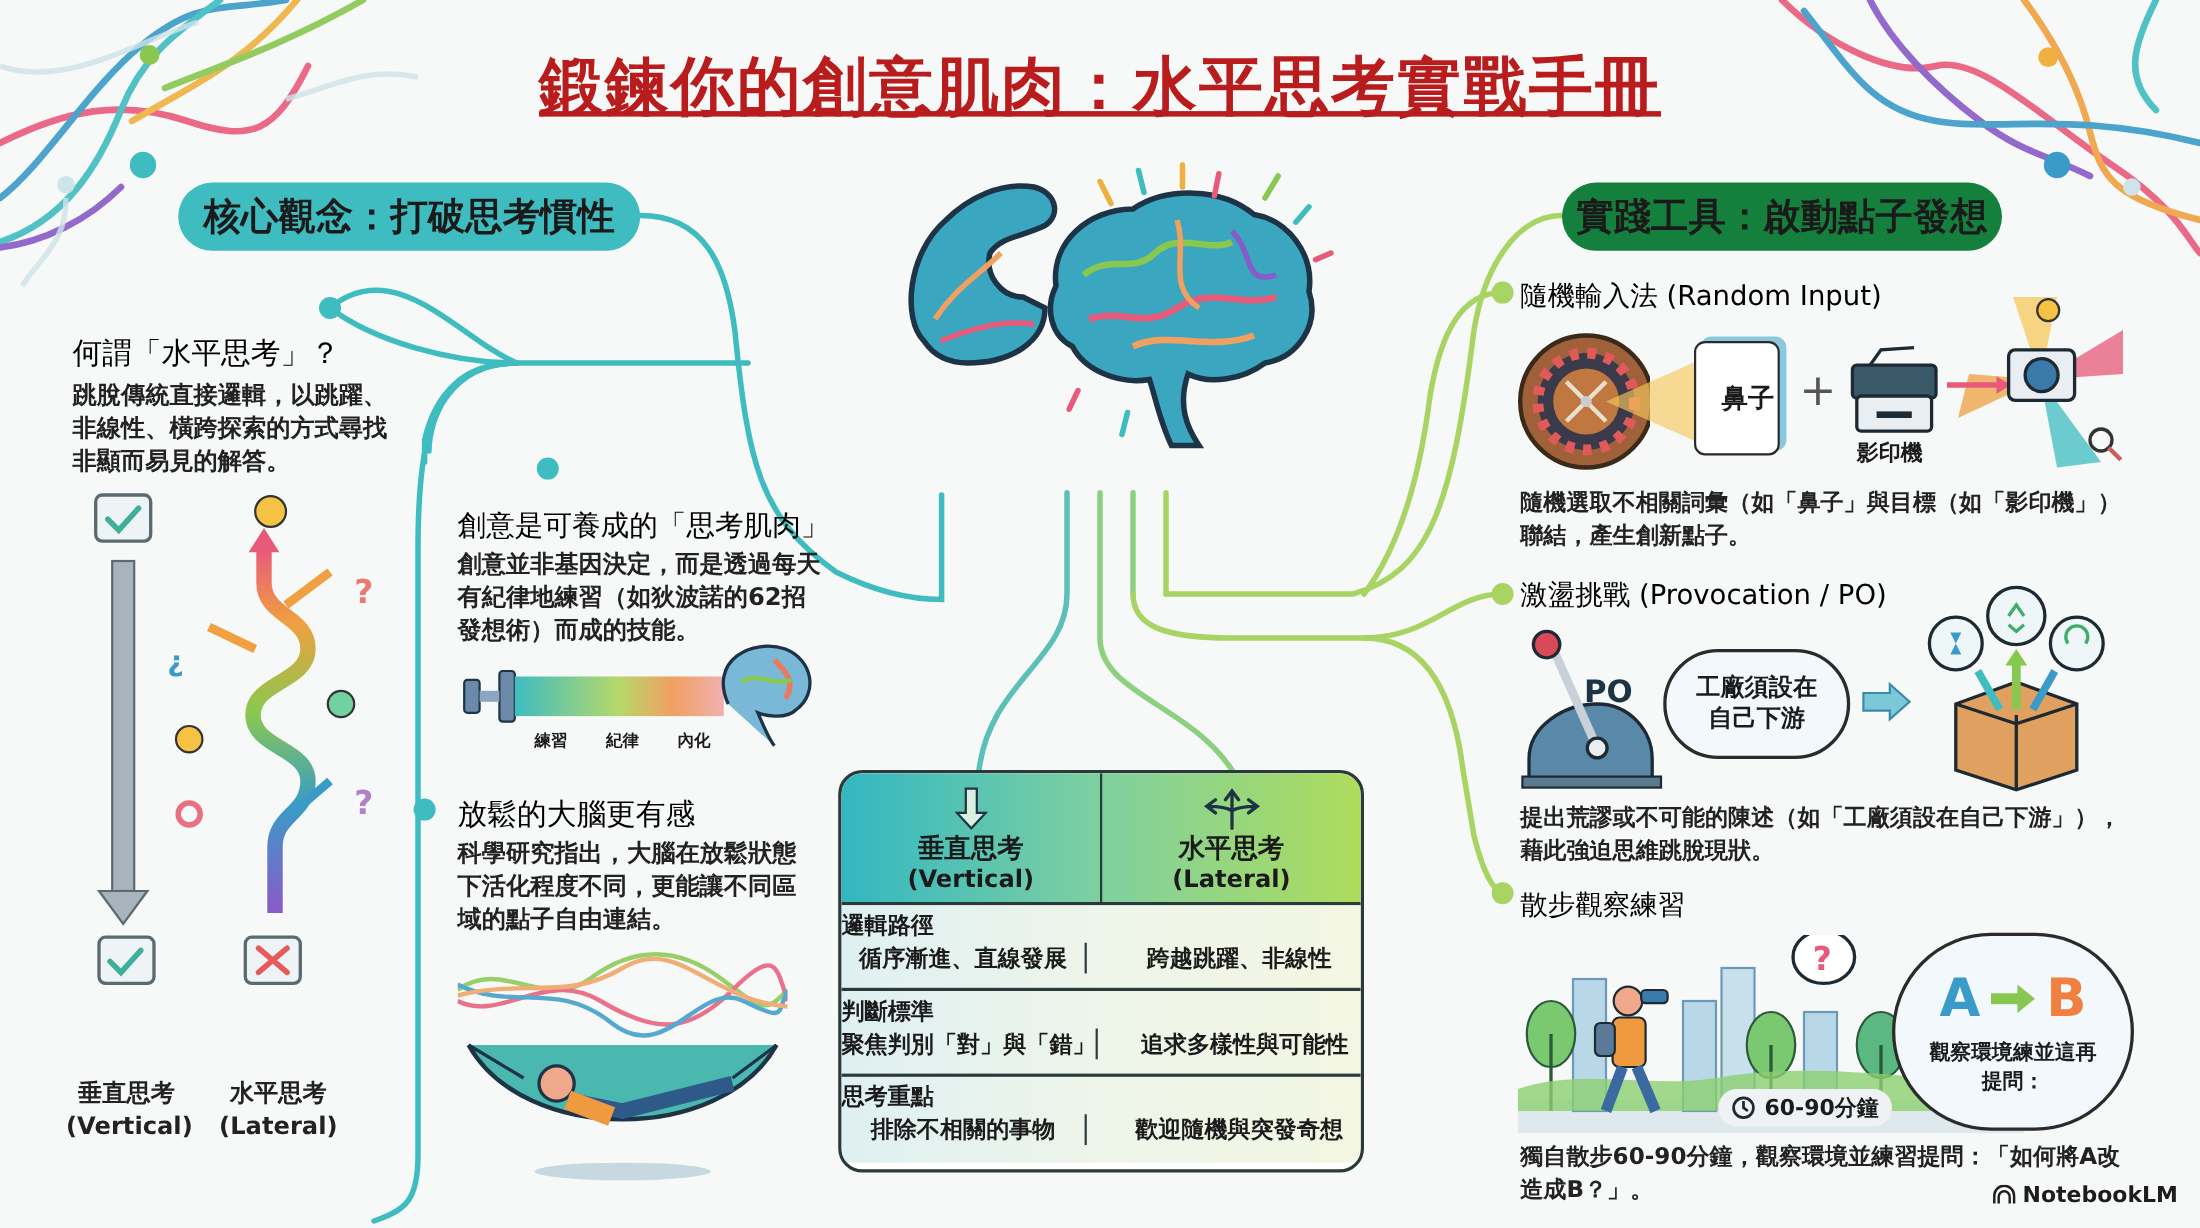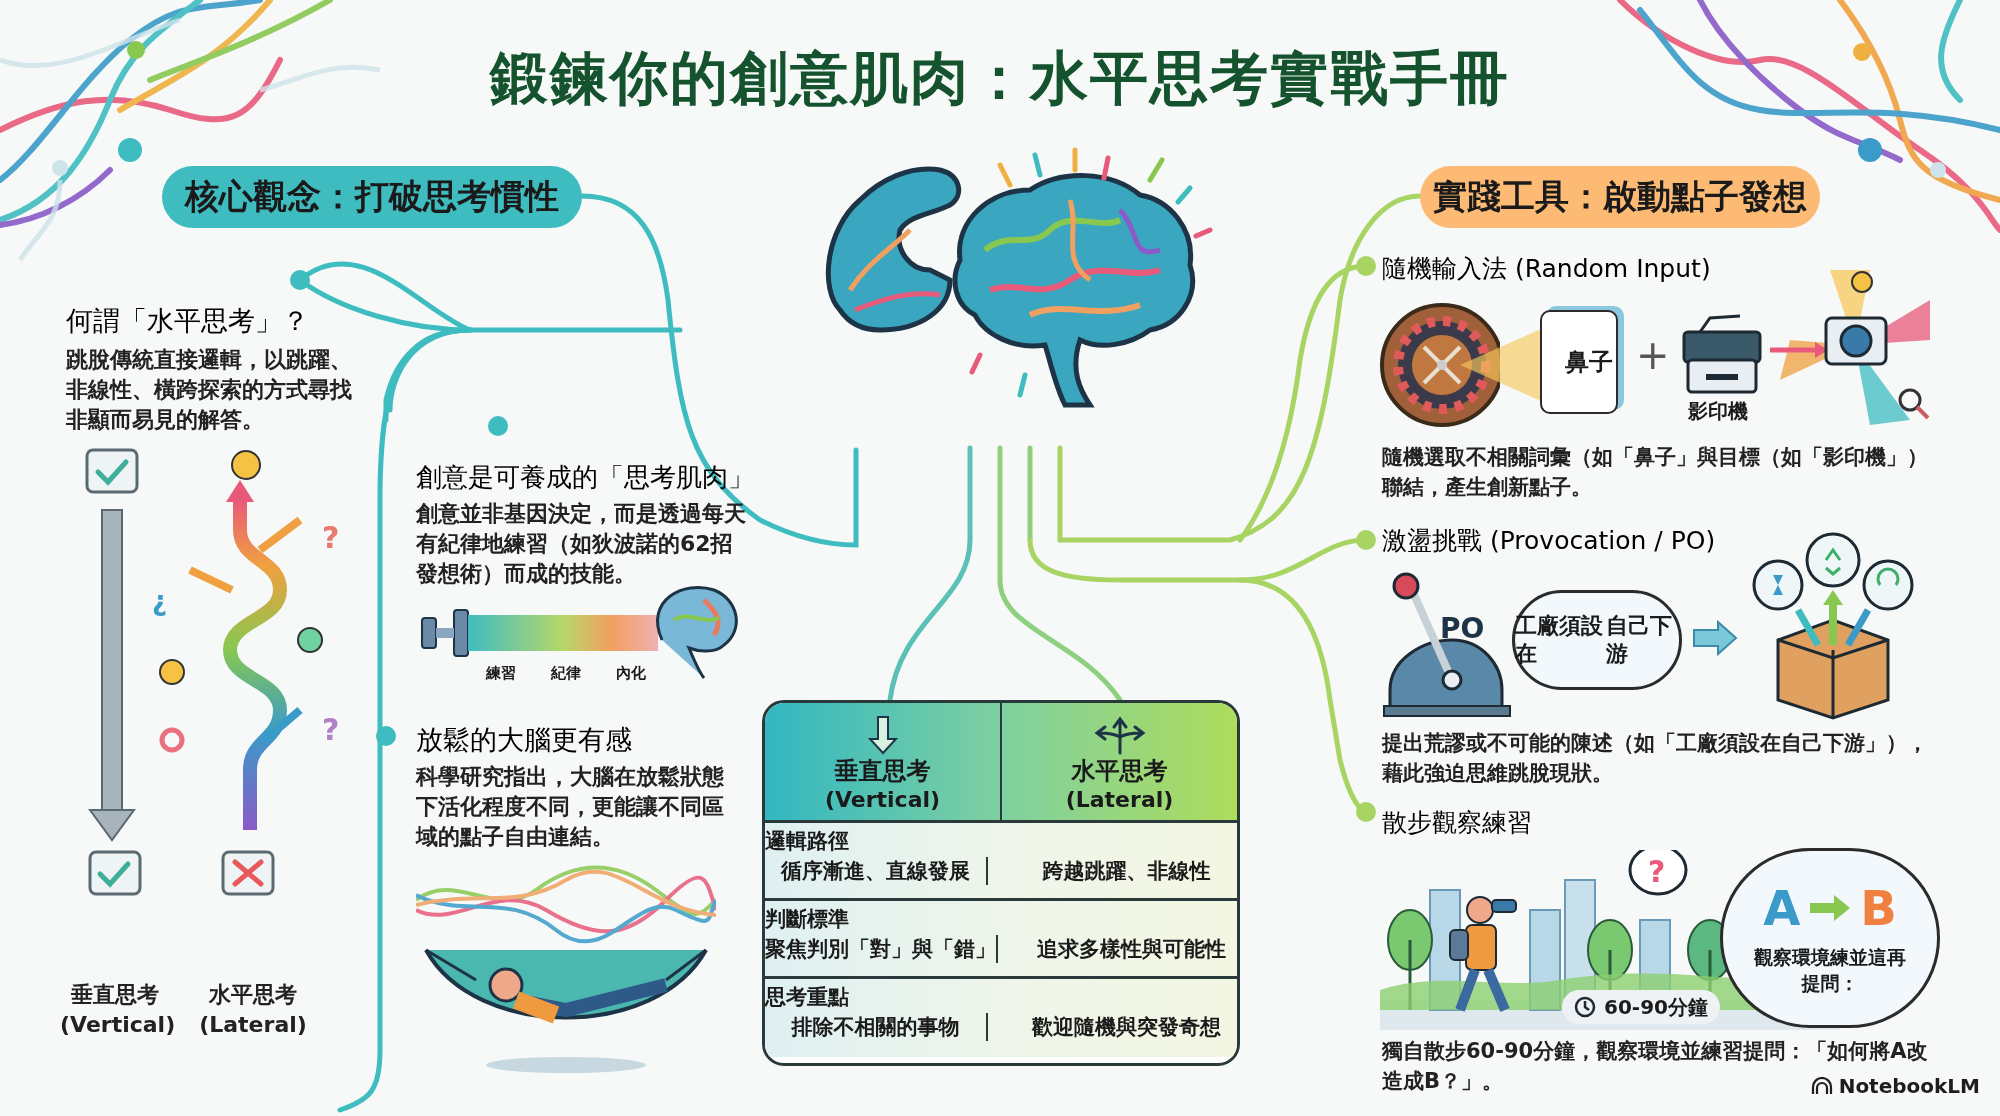--- a/index.html
+++ b/index.html
@@ -8,29 +8,29 @@
     background: #f6f9f8;
     font-family: "DejaVu Sans", "Liberation Sans", sans-serif;
     color: #1b1b1b;
     position: relative;
   }
   .abs { position: absolute; }
   svg.layer { position: absolute; left: 0; top: 0; }
 
   .title {
     left: 0; width: 2000px; top: 40px; text-align: center;
-    font-size: 58px; font-weight: 900; letter-spacing: 2px; color: #14532d;
+    font-size: 58px; font-weight: 900; letter-spacing: 2px; color: #b91c1c; text-decoration: underline;
   }
 
   .pill {
     height: 62px; border-radius: 31px; font-size: 34px; font-weight: 800;
     display: flex; align-items: center; justify-content: center; color: #1a1a1a;
   }
   .pill.left { left: 162px; top: 166px; width: 420px; background: #3fbcc0; }
-  .pill.right { left: 1420px; top: 166px; width: 400px; background: #fdba74; }
+  .pill.right { left: 1420px; top: 166px; width: 400px; background: #15803d; }
 
   .h2 { font-size: 27px; font-weight: 400; color: #000000; white-space: nowrap; }
   .p { font-size: 22px; font-weight: 700; line-height: 30px; color: #222; }
 
   
   .table {
     left: 762px; top: 700px; width: 478px; height: 366px;
     border: 3px solid #2a3a3a; border-radius: 22px; overflow: hidden; background: #fff;
   }
   .thead { height: 120px; display: flex; background: linear-gradient(90deg, #32b7c2 0%, #7fd0a0 50%, #aedc5c 100%); border-bottom: 3px solid #2a3a3a; }
@@ -341,21 +341,21 @@
 
 <div class="abs h2" style="left:1382px; top:524px; font-size:25px;">激盪挑戰 (Provocation / PO)</div>
 <svg class="abs" style="left:1382px; top:570px;" width="130" height="150" viewBox="0 0 130 150">
   <path d="M8 140 L8 120 C8 90, 40 70, 70 70 C100 70, 120 95, 120 120 L120 140 Z" fill="#5a88a8" stroke="#1d2a33" stroke-width="3"></path>
   <rect x="2" y="136" width="126" height="10" fill="#5a7a90" stroke="#1d2a33" stroke-width="2"></rect>
   <line x1="30" y1="20" x2="70" y2="110" stroke="#c8d0d8" stroke-width="8"></line>
   <circle cx="24" cy="16" r="12" fill="#d84a5a" stroke="#1d2a33" stroke-width="3"></circle>
   <circle cx="70" cy="110" r="9" fill="#e8eef2" stroke="#1d2a33" stroke-width="3"></circle>
 </svg>
 <div class="abs" style="left:1440px; top:612px; font-size:28px; font-weight:800; color:#1d3346;">PO</div>
-<div class="abs" style="left:1512px; top:590px; width:170px; height:100px; background:#f2f8fb; border:3px solid #2b2b2b; border-radius:50px; display:flex; align-items:center; justify-content:center; font-size:22px; font-weight:700; line-height:28px;">
+<div class="abs" style="left:1512px; top:590px; width:170px; height:100px; background:#f2f8fb; border:3px solid #2b2b2b; border-radius:50px; display:flex; flex-direction:column; align-items:center; justify-content:center; font-size:22px; font-weight:700; line-height:28px;">
   <div>工廠須設在</div>
   <div>自己下游</div>
 </div>
 <svg class="abs" style="left:1692px; top:620px;" width="46" height="36" viewBox="0 0 46 36">
   <path d="M2 10 L26 10 L26 2 L44 18 L26 34 L26 26 L2 26 Z" fill="#7ac8d8" stroke="#3a8aa8" stroke-width="2"></path>
 </svg>
 <svg class="abs" style="left:1748px; top:530px;" width="170" height="190" viewBox="0 0 170 190">
   <circle cx="30" cy="55" r="24" fill="#eef6f8" stroke="#1d2a33" stroke-width="3"></circle>
   <circle cx="85" cy="30" r="26" fill="#eef6f8" stroke="#1d2a33" stroke-width="3"></circle>
   <circle cx="140" cy="55" r="24" fill="#eef6f8" stroke="#1d2a33" stroke-width="3"></circle>

